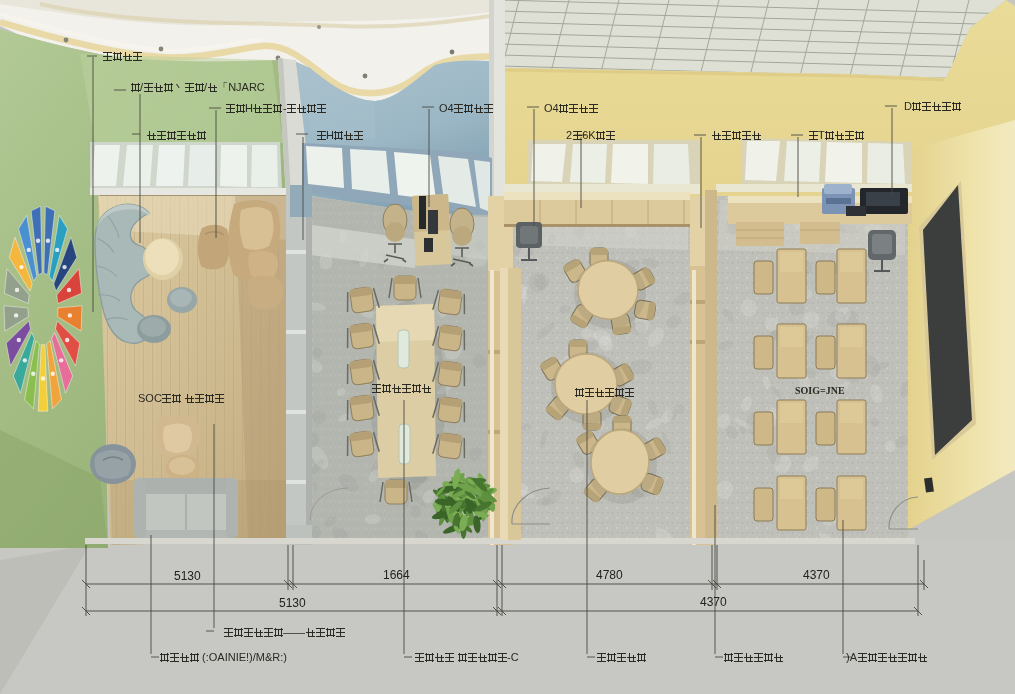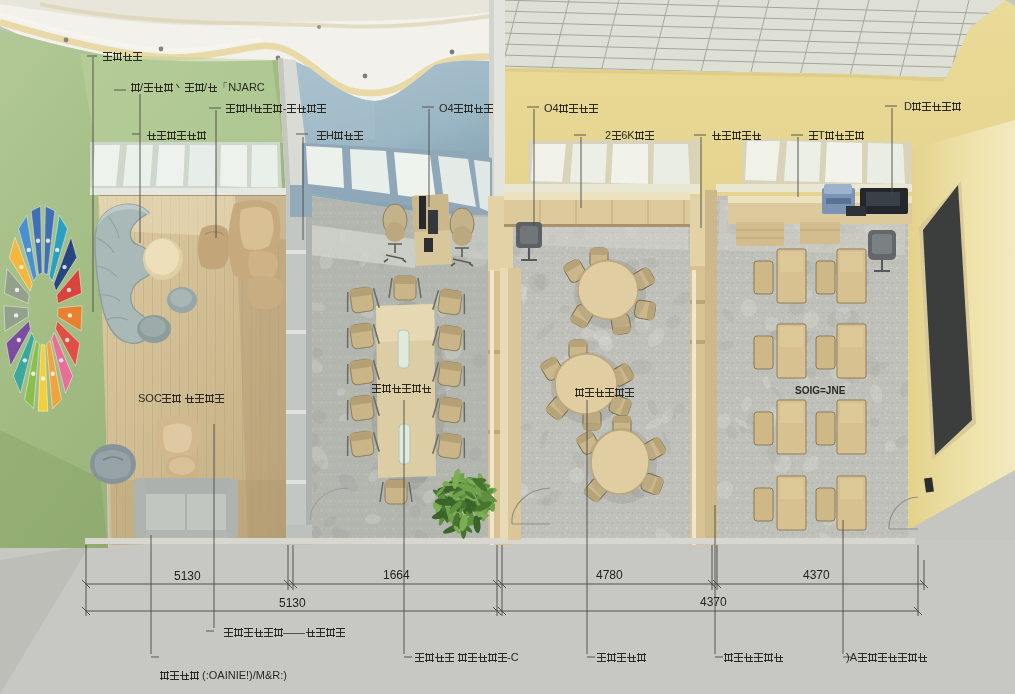--- a/index.html
+++ b/index.html
@@ -1,18 +1,18 @@
 <!DOCTYPE html>
 <html><head>
 <meta charset="utf-8">
 <style>
 html,body{margin:0;padding:0;background:#c6c7c2;}
 #stage{position:relative;width:1015px;height:694px;overflow:hidden;background:#c5c6c1;font-family:"Liberation Sans",sans-serif;}
 .t{position:absolute;font:11px "Liberation Sans",sans-serif;color:#2a2a22;white-space:nowrap;letter-spacing:0px;}
-.b{font-weight:bold;}
+.b{font-weight:bold;font-family:Liberation Serif, serif;}
 .g,.h,.k{display:inline-block;width:9px;height:9px;margin:0 .5px;vertical-align:-1px;}
 .g{background:linear-gradient(#2b2b24,#2b2b24) 0px 0px/9px 1.1px no-repeat,linear-gradient(#2b2b24,#2b2b24) 0px 4px/9px 1.1px no-repeat,linear-gradient(#2b2b24,#2b2b24) 0px 7.9px/9px 1.1px no-repeat,linear-gradient(#2b2b24,#2b2b24) 4px 0px/1.1px 9px no-repeat;}
 .h{background:linear-gradient(#2b2b24,#2b2b24) 0px 1px/9px 1.1px no-repeat,linear-gradient(#2b2b24,#2b2b24) 0px 7px/9px 1.1px no-repeat,linear-gradient(#2b2b24,#2b2b24) 1px 0px/1.1px 9px no-repeat,linear-gradient(#2b2b24,#2b2b24) 7px 0px/1.1px 9px no-repeat,linear-gradient(#2b2b24,#2b2b24) 4px 2px/1.1px 6px no-repeat;}
 .k{background:linear-gradient(#2b2b24,#2b2b24) 0px 4px/9px 1.1px no-repeat,linear-gradient(#2b2b24,#2b2b24) 2px 0px/1.1px 9px no-repeat,linear-gradient(#2b2b24,#2b2b24) 6px 2px/1.1px 7px no-repeat,linear-gradient(#2b2b24,#2b2b24) 2px 7.9px/7px 1.1px no-repeat;}
 </style>
 </head>
 <body>
 <div id="stage">
 <svg width="1015" height="694" viewBox="0 0 1015 694" style="position:absolute;left:0;top:0">
 <defs>
@@ -950,39 +950,39 @@
 <div class="t" style="left:225px;top:102px"><span class="g"></span><span class="h"></span>H<span class="k"></span><span class="g"></span><span class="h"></span>-<span class="g"></span><span class="k"></span><span class="h"></span><span class="g"></span></div>
 
 <div class="t" style="left:146px;top:129px"><span class="k"></span><span class="g"></span><span class="h"></span><span class="g"></span><span class="k"></span><span class="h"></span></div>
 
 <div class="t" style="left:316px;top:129px"><span class="g"></span>H<span class="h"></span><span class="k"></span><span class="g"></span></div>
 
 <div class="t" style="left:439px;top:102px">O4<span class="g"></span><span class="h"></span><span class="k"></span><span class="g"></span></div>
 
 <div class="t" style="left:544px;top:102px">O4<span class="h"></span><span class="g"></span><span class="k"></span><span class="g"></span></div>
 
-<div class="t" style="left:605px;top:129px">2<span class="g"></span>6K<span class="h"></span><span class="g"></span></div>
+<div class="t" style="left:566px;top:129px">2<span class="g"></span>6K<span class="h"></span><span class="g"></span></div>
 
 <div class="t" style="left:711px;top:129px"><span class="k"></span><span class="g"></span><span class="h"></span><span class="g"></span><span class="k"></span></div>
 
 <div class="t" style="left:808px;top:129px"><span class="g"></span>T<span class="h"></span><span class="k"></span><span class="g"></span><span class="h"></span></div>
 
 <div class="t" style="left:904px;top:100px">D<span class="h"></span><span class="g"></span><span class="k"></span><span class="g"></span><span class="h"></span></div>
 
 <div class="t" style="left:138px;top:392px">SOC<span class="g"></span><span class="h"></span> <span class="k"></span><span class="g"></span><span class="h"></span><span class="g"></span></div>
 
 <div class="t b" style="left:371px;top:382px"><span class="g"></span><span class="h"></span><span class="k"></span><span class="g"></span><span class="h"></span><span class="k"></span></div>
 
 <div class="t b" style="left:574px;top:386px"><span class="h"></span><span class="g"></span><span class="k"></span><span class="g"></span><span class="h"></span><span class="g"></span></div>
 
 <div class="t b" style="left:795px;top:385px;font-size:10px">SOIG=JNE</div>
 
 <div class="t" style="left:223px;top:626px"><span class="g"></span><span class="h"></span><span class="g"></span><span class="k"></span><span class="g"></span><span class="h"></span>——<span class="k"></span><span class="g"></span><span class="h"></span><span class="g"></span></div>
 
-<div class="t" style="left:159px;top:669px"><span class="h"></span><span class="g"></span><span class="k"></span><span class="h"></span> (:OAINIE!)/M&amp;R:)</div>
+<div class="t" style="left:159px;top:651px"><span class="h"></span><span class="g"></span><span class="k"></span><span class="h"></span> (:OAINIE!)/M&amp;R:)</div>
 
 <div class="t" style="left:414px;top:651px"><span class="g"></span><span class="h"></span><span class="k"></span><span class="g"></span> <span class="h"></span><span class="g"></span><span class="k"></span><span class="h"></span><span class="g"></span>-C</div>
 
 <div class="t" style="left:596px;top:651px"><span class="g"></span><span class="h"></span><span class="g"></span><span class="k"></span><span class="h"></span></div>
 
 <div class="t" style="left:723px;top:651px"><span class="h"></span><span class="g"></span><span class="k"></span><span class="g"></span><span class="h"></span><span class="k"></span></div>
 
 <div class="t" style="left:846px;top:651px">)A<span class="g"></span><span class="h"></span><span class="g"></span><span class="k"></span><span class="g"></span><span class="h"></span><span class="k"></span></div>
 </div>
 

